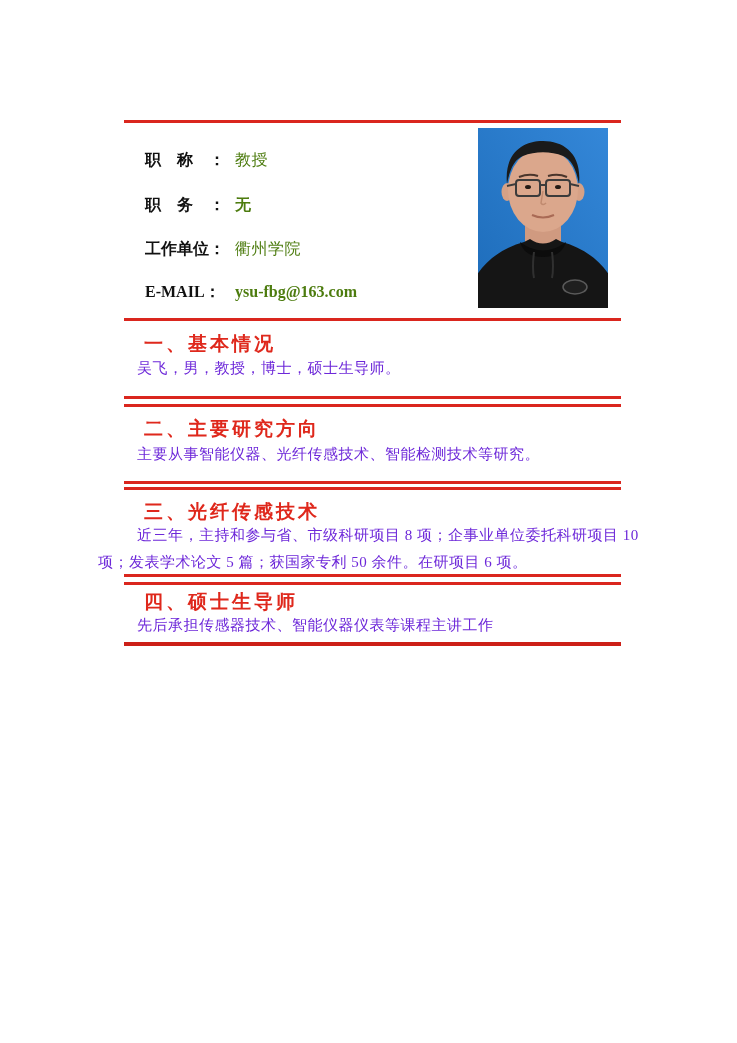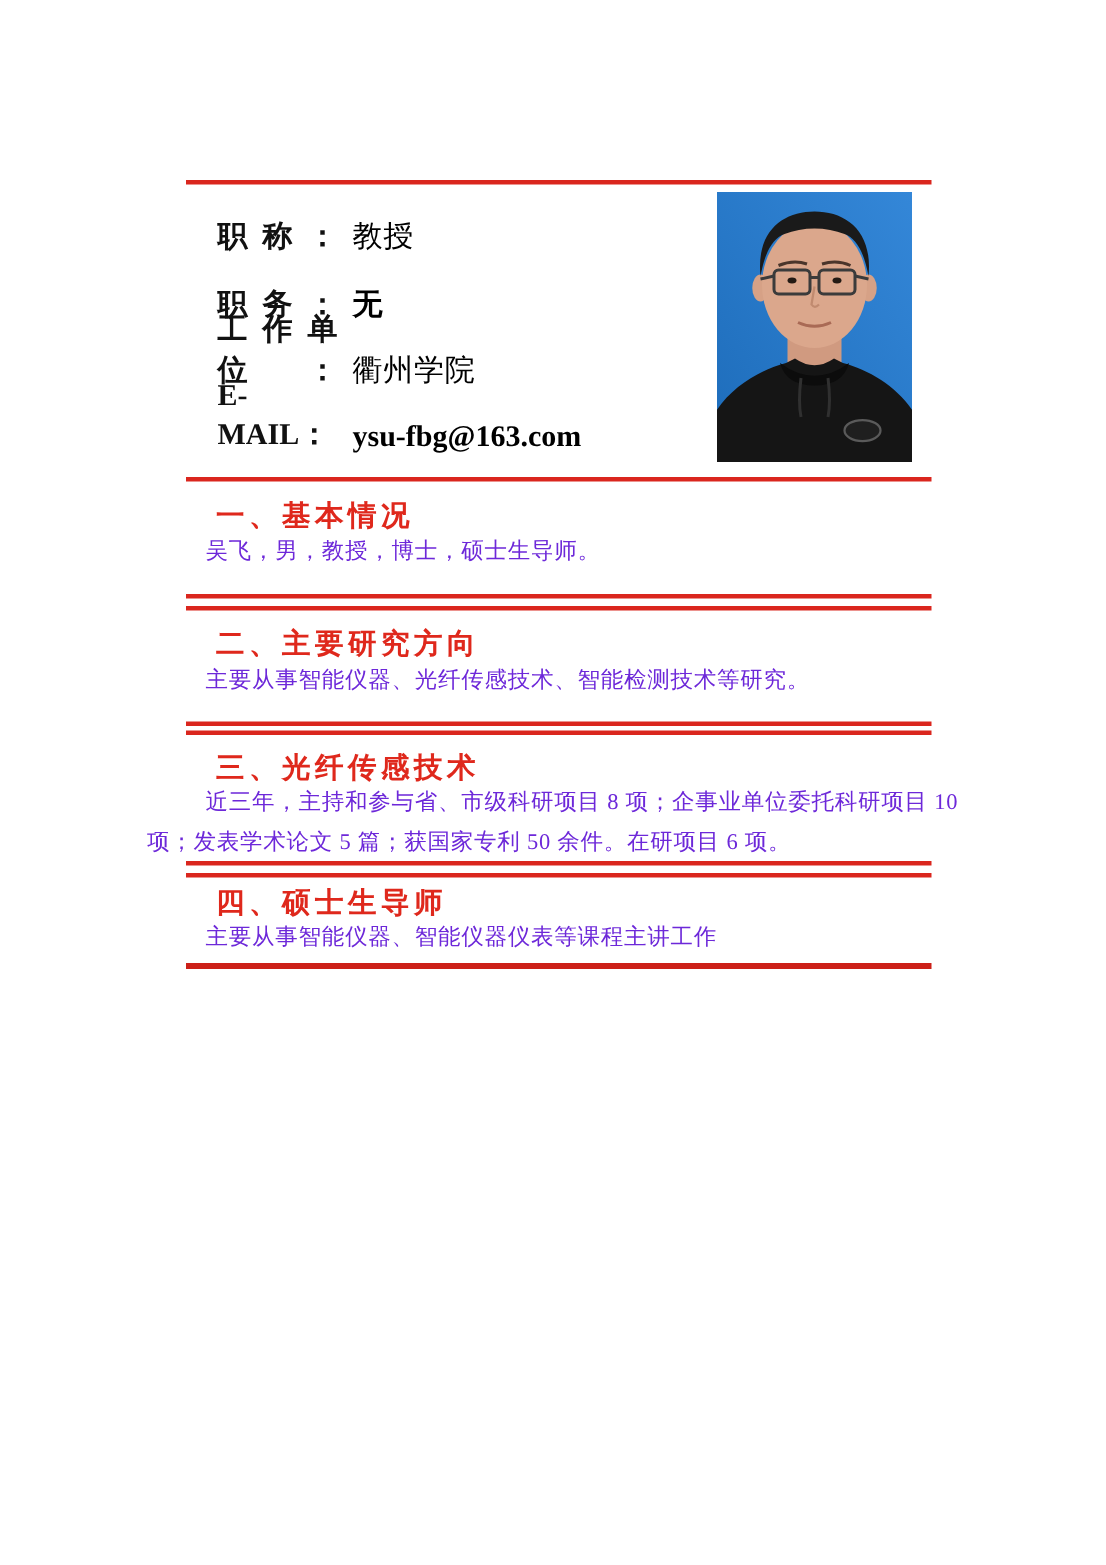--- a/index.html
+++ b/index.html
@@ -30,38 +30,38 @@
     width: 497px;
     height: 3px;
     background: #da261e;
   }
   .rule-thick { height: 4px; background: #cc2018; }
   .field-row {
     position: absolute;
     left: 145px;
     height: 22px;
     display: flex;
-    align-items: flex-end;
-    font-size: 20px;
+    align-items: center;
+    font-size: 16px;
     color: #141414;
   }
   .field-label {
     display: inline-block;
     width: 80px;
     font-weight: bold;
     font-family: "Liberation Sans", sans-serif;
     text-align: justify;
     text-align-last: justify;
     color: #111111;
   }
   .field-label.no-just { text-align: left; text-align-last: left; font-family: "Liberation Serif", serif; }
   .field-value {
     margin-left: 10px;
     font-family: "Liberation Serif", serif;
-    color: #000000;
+    color: #4d7c0f;
     letter-spacing: 0.5px;
   }
   .field-value.bold { font-weight: bold; font-family: "Liberation Sans", sans-serif; }
   .field-value.email { font-weight: bold; font-family: "Liberation Serif", serif; letter-spacing: 0; }
   .photo-frame {
     position: absolute;
     left: 478px;
     top: 128px;
     width: 130px;
     height: 180px;
@@ -173,16 +173,16 @@
   <div class="sec-body" style="top:444px">主要从事智能仪器、光纤传感技术、智能检测技术等研究。</div>
   <div class="rule" style="top:481px"></div>
 
   <div class="rule" style="top:487px"></div>
   <div class="sec-heading" style="top:499px">三、光纤传感技术</div>
   <div class="sec-body multiline" style="top:522px">近三年，主持和参与省、市级科研项目 8 项；企事业单位委托科研项目 10 项；发表学术论文 5 篇；获国家专利 50 余件。在研项目 6 项。</div>
   <div class="rule" style="top:574px"></div>
 
   <div class="rule" style="top:582px"></div>
   <div class="sec-heading" style="top:589px">四、硕士生导师</div>
-  <div class="sec-body" style="top:615px">主要从事智能仪器、智能仪器仪表等课程主讲工作</div>
+  <div class="sec-body" style="top:615px">先后承担传感器技术、智能仪器仪表等课程主讲工作</div>
   <div class="rule rule-thick" style="top:642px"></div>
 
 </div>
 
 </body></html>

